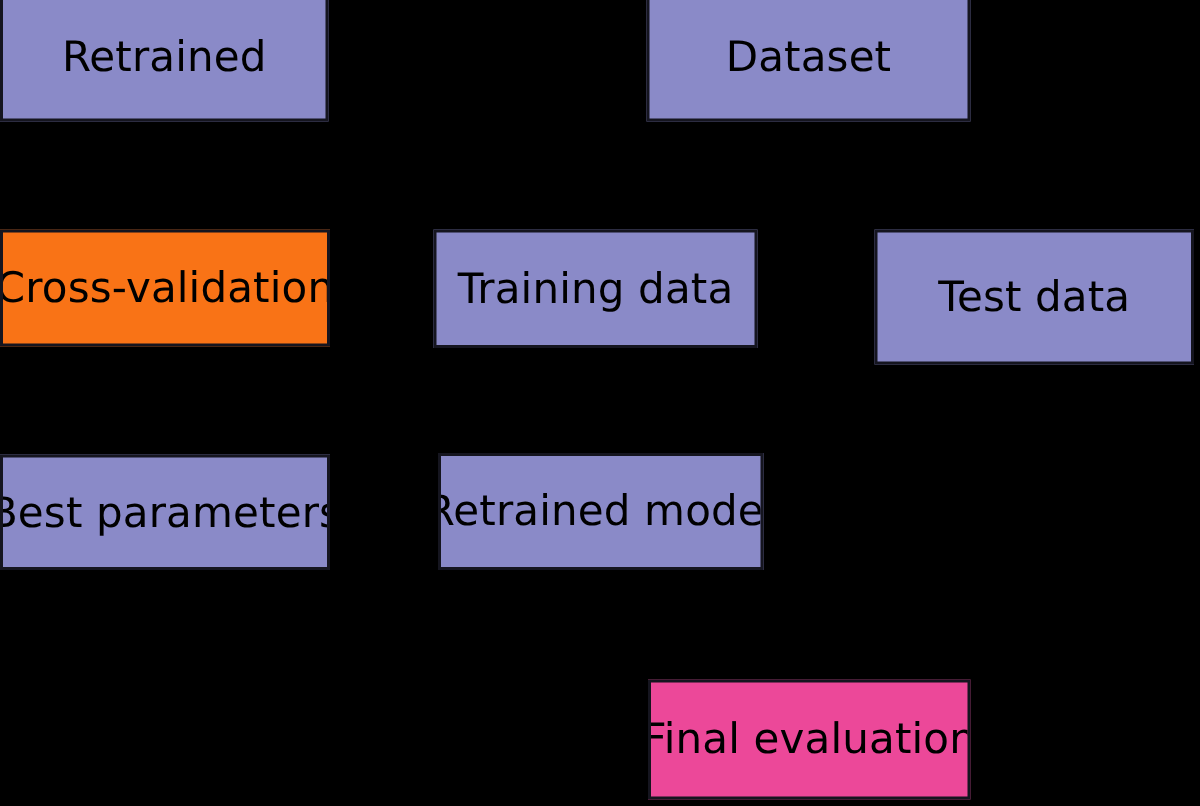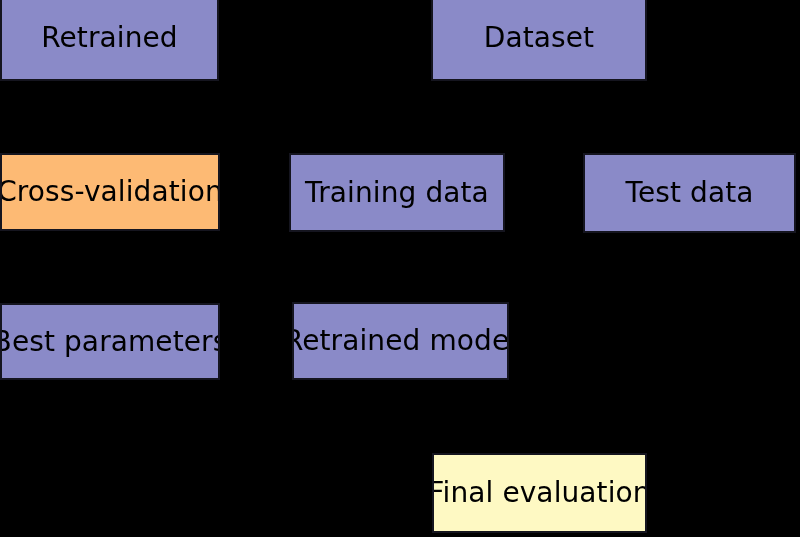--- a/index.html
+++ b/index.html
@@ -40,31 +40,31 @@
 <body>
 
 <div id="canvas" style="background: rgb(0, 0, 0);">
 
 <div class="node" style="left: 0px; top: -6px; width: 219px; height: 87px; background: rgb(138, 138, 200); border-color: rgb(21, 21, 31); color: rgb(0, 0, 0);">
       <span class="node-label">Retrained</span>
     </div>
     <div class="node" style="left: 431px; top: -6px; width: 216px; height: 87px; background: rgb(138, 138, 200); border-color: rgb(21, 21, 31); color: rgb(0, 0, 0);">
       <span class="node-label">Dataset</span>
     </div>
-    <div class="node" style="left: 0px; top: 153px; width: 220px; height: 78px; background: #fdba74; border-color: rgb(21, 21, 31); color: rgb(0, 0, 0);">
+    <div class="node" style="left: 0px; top: 153px; width: 220px; height: 78px; background: #f97316; border-color: rgb(21, 21, 31); color: rgb(0, 0, 0);">
       <span class="node-label">Cross-validation</span>
     </div>
     <div class="node" style="left: 289px; top: 153px; width: 216px; height: 79px; background: rgb(138, 138, 200); border-color: rgb(21, 21, 31); color: rgb(0, 0, 0);">
       <span class="node-label">Training data</span>
     </div>
-    <div class="node" style="left: 583px; top: 153px; width: 213px; height: 80px; background: rgb(138, 138, 200); border-color: rgb(21, 21, 31); color: rgb(0, 0, 0);">
+    <div class="node" style="left: 583px; top: 153px; width: 213px; height: 90px; background: rgb(138, 138, 200); border-color: rgb(21, 21, 31); color: rgb(0, 0, 0);">
       <span class="node-label">Test data</span>
     </div>
     <div class="node" style="left: 0px; top: 303px; width: 220px; height: 77px; background: rgb(138, 138, 200); border-color: rgb(21, 21, 31); color: rgb(0, 0, 0);">
       <span class="node-label">Best parameters</span>
     </div>
     <div class="node" style="left: 292px; top: 302px; width: 217px; height: 78px; background: rgb(138, 138, 200); border-color: rgb(21, 21, 31); color: rgb(0, 0, 0);">
       <span class="node-label">Retrained model</span>
     </div>
-    <div class="node" style="left: 432px; top: 453px; width: 215px; height: 80px; background: #fef9c3; border-color: rgb(21, 21, 31); color: rgb(0, 0, 0);">
+    <div class="node" style="left: 432px; top: 453px; width: 215px; height: 80px; background: #ec4899; border-color: rgb(21, 21, 31); color: rgb(0, 0, 0);">
       <span class="node-label">Final evaluation</span>
     </div>
   </div>
 
 </body></html>

